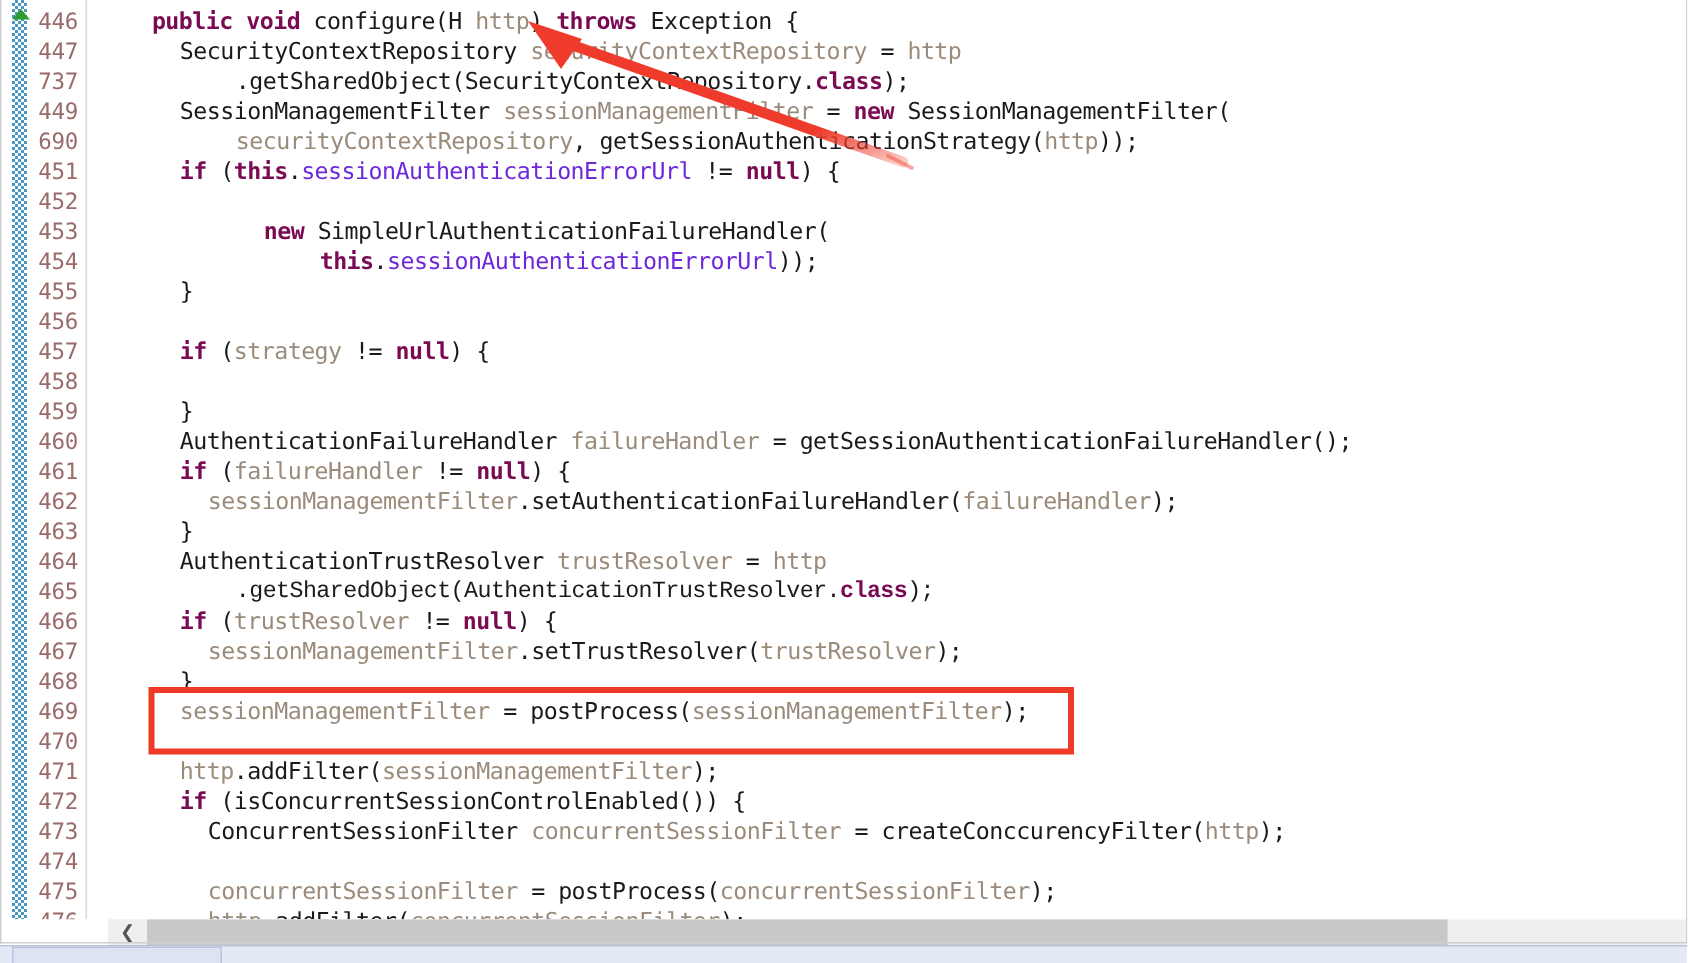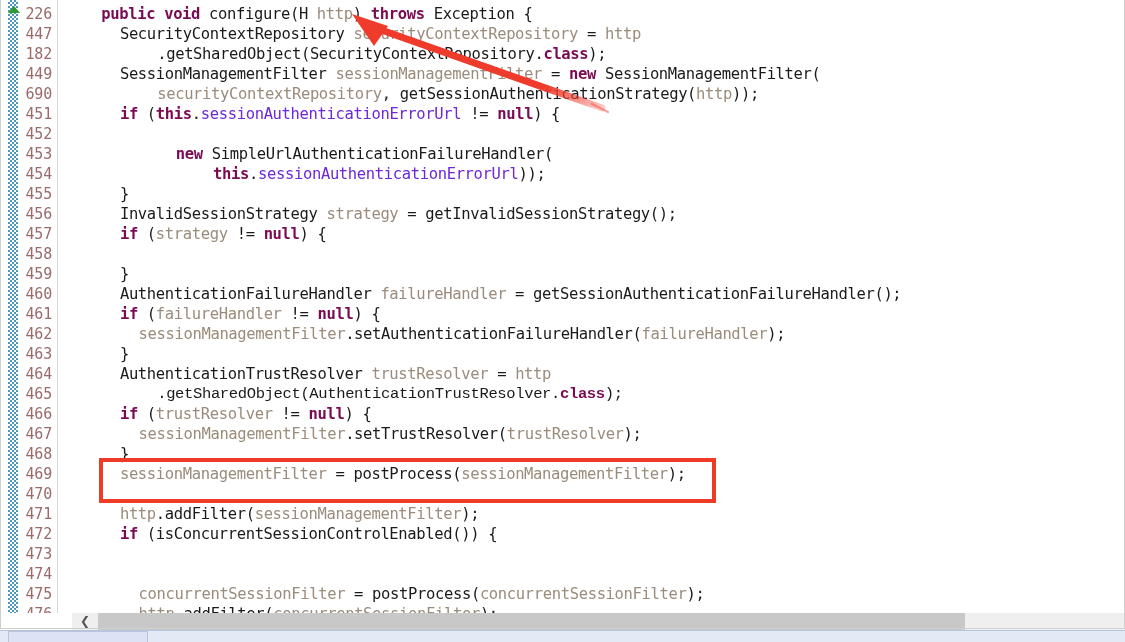--- a/index.html
+++ b/index.html
@@ -197,23 +197,23 @@
 </style>
 </head>
 <body>
 
 <div id="editor-root">
 
   <div id="gutter">
     <div id="gutter-stripe"></div>
     <div id="fold-marker"></div>
     <div id="line-numbers">
-        <div class="line-number" style="top: 4px;">226</div>
+        <div class="line-number" style="top: 4px;">446</div>
         <div class="line-number" style="top: 24px;">447</div>
-        <div class="line-number" style="top: 44px;">182</div>
+        <div class="line-number" style="top: 44px;">737</div>
         <div class="line-number" style="top: 64px;">449</div>
         <div class="line-number" style="top: 84px;">690</div>
         <div class="line-number" style="top: 104px;">451</div>
         <div class="line-number" style="top: 124px;">452</div>
         <div class="line-number" style="top: 144px;">453</div>
         <div class="line-number" style="top: 164px;">454</div>
         <div class="line-number" style="top: 184px;">455</div>
         <div class="line-number" style="top: 204px;">456</div>
         <div class="line-number" style="top: 224px;">457</div>
         <div class="line-number" style="top: 244px;">458</div>
@@ -242,36 +242,36 @@
   <div id="code-area">
       <div class="code-line" style="top: 4px; left: 43.28px;"><span class="kw">public</span><span class="plain"> </span><span class="kw">void</span><span class="plain"> configure(H </span><span class="local">http</span><span class="plain">) </span><span class="kw">throws</span><span class="plain"> Exception {</span></div>
       <div class="code-line" style="top: 24px; left: 61.92px;"><span class="plain">SecurityContextRepository </span><span class="local">securityContextRepository</span><span class="plain"> = </span><span class="local">http</span></div>
       <div class="code-line" style="top: 44px; left: 99.2px;"><span class="plain">.getSharedObject(SecurityContextRepository.</span><span class="kw">class</span><span class="plain">);</span></div>
       <div class="code-line" style="top: 64px; left: 61.92px;"><span class="plain">SessionManagementFilter </span><span class="local">sessionManagementFilter</span><span class="plain"> = </span><span class="kw">new</span><span class="plain"> SessionManagementFilter(</span></div>
       <div class="code-line" style="top: 84px; left: 99.2px;"><span class="local">securityContextRepository</span><span class="plain">, getSessionAuthenticationStrategy(</span><span class="local">http</span><span class="plain">));</span></div>
       <div class="code-line" style="top: 104px; left: 61.92px;"><span class="kw">if</span><span class="plain"> (</span><span class="kw">this</span><span class="plain">.</span><span class="field">sessionAuthenticationErrorUrl</span><span class="plain"> != </span><span class="kw">null</span><span class="plain">) {</span></div>
       <div class="code-line" style="top: 144px; left: 117.84px;"><span class="kw">new</span><span class="plain"> SimpleUrlAuthenticationFailureHandler(</span></div>
       <div class="code-line" style="top: 164px; left: 155.12px;"><span class="kw">this</span><span class="plain">.</span><span class="field">sessionAuthenticationErrorUrl</span><span class="plain">));</span></div>
       <div class="code-line" style="top: 184px; left: 61.92px;"><span class="plain">}</span></div>
-      <div class="code-line" style="top: 204px; left: 61.92px;"><span class="plain">InvalidSessionStrategy </span><span class="local">strategy</span><span class="plain"> = getInvalidSessionStrategy();</span></div>
       <div class="code-line" style="top: 224px; left: 61.92px;"><span class="kw">if</span><span class="plain"> (</span><span class="local">strategy</span><span class="plain"> != </span><span class="kw">null</span><span class="plain">) {</span></div>
       <div class="code-line" style="top: 264px; left: 61.92px;"><span class="plain">}</span></div>
       <div class="code-line" style="top: 284px; left: 61.92px;"><span class="plain">AuthenticationFailureHandler </span><span class="local">failureHandler</span><span class="plain"> = getSessionAuthenticationFailureHandler();</span></div>
       <div class="code-line" style="top: 304px; left: 61.92px;"><span class="kw">if</span><span class="plain"> (</span><span class="local">failureHandler</span><span class="plain"> != </span><span class="kw">null</span><span class="plain">) {</span></div>
       <div class="code-line" style="top: 324px; left: 80.56px;"><span class="local">sessionManagementFilter</span><span class="plain">.setAuthenticationFailureHandler(</span><span class="local">failureHandler</span><span class="plain">);</span></div>
       <div class="code-line" style="top: 344px; left: 61.92px;"><span class="plain">}</span></div>
       <div class="code-line" style="top: 364px; left: 61.92px;"><span class="plain">AuthenticationTrustResolver </span><span class="local">trustResolver</span><span class="plain"> = </span><span class="local">http</span></div>
       <div class="code-line" style="top: 384px; left: 99.2px; font-family: Liberation Mono, monospace;"><span class="plain">.getSharedObject(AuthenticationTrustResolver.</span><span class="kw">class</span><span class="plain">);</span></div>
       <div class="code-line" style="top: 404px; left: 61.92px;"><span class="kw">if</span><span class="plain"> (</span><span class="local">trustResolver</span><span class="plain"> != </span><span class="kw">null</span><span class="plain">) {</span></div>
       <div class="code-line" style="top: 424px; left: 80.56px;"><span class="local">sessionManagementFilter</span><span class="plain">.setTrustResolver(</span><span class="local">trustResolver</span><span class="plain">);</span></div>
       <div class="code-line" style="top: 444px; left: 61.92px;"><span class="plain">}</span></div>
       <div class="code-line" style="top: 464px; left: 61.92px;"><span class="local">sessionManagementFilter</span><span class="plain"> = postProcess(</span><span class="local">sessionManagementFilter</span><span class="plain">);</span></div>
       <div class="code-line" style="top: 484px; left: 6px;"></div>
       <div class="code-line" style="top: 504px; left: 61.92px;"><span class="local">http</span><span class="plain">.addFilter(</span><span class="local">sessionManagementFilter</span><span class="plain">);</span></div>
       <div class="code-line" style="top: 524px; left: 61.92px;"><span class="kw">if</span><span class="plain"> (isConcurrentSessionControlEnabled()) {</span></div>
+      <div class="code-line" style="top: 544px; left: 80.56px;"><span class="plain">ConcurrentSessionFilter </span><span class="local">concurrentSessionFilter</span><span class="plain"> = createConccurencyFilter(</span><span class="local">http</span><span class="plain">);</span></div>
       <div class="code-line" style="top: 564px; left: 6px;"></div>
       <div class="code-line" style="top: 584px; left: 80.56px;"><span class="local">concurrentSessionFilter</span><span class="plain"> = postProcess(</span><span class="local">concurrentSessionFilter</span><span class="plain">);</span></div>
       <div class="code-line" style="top: 604px; left: 80.56px;"><span class="local">http</span><span class="plain">.addFilter(</span><span class="local">concurrentSessionFilter</span><span class="plain">);</span></div>
     </div>
 
   <div id="red-box"></div>
 
   <svg id="red-arrow" viewBox="0 0 300 130" xmlns="http://www.w3.org/2000/svg">
     <defs>
       <linearGradient id="arrowFade" x1="0" y1="0" x2="1" y2="1">

